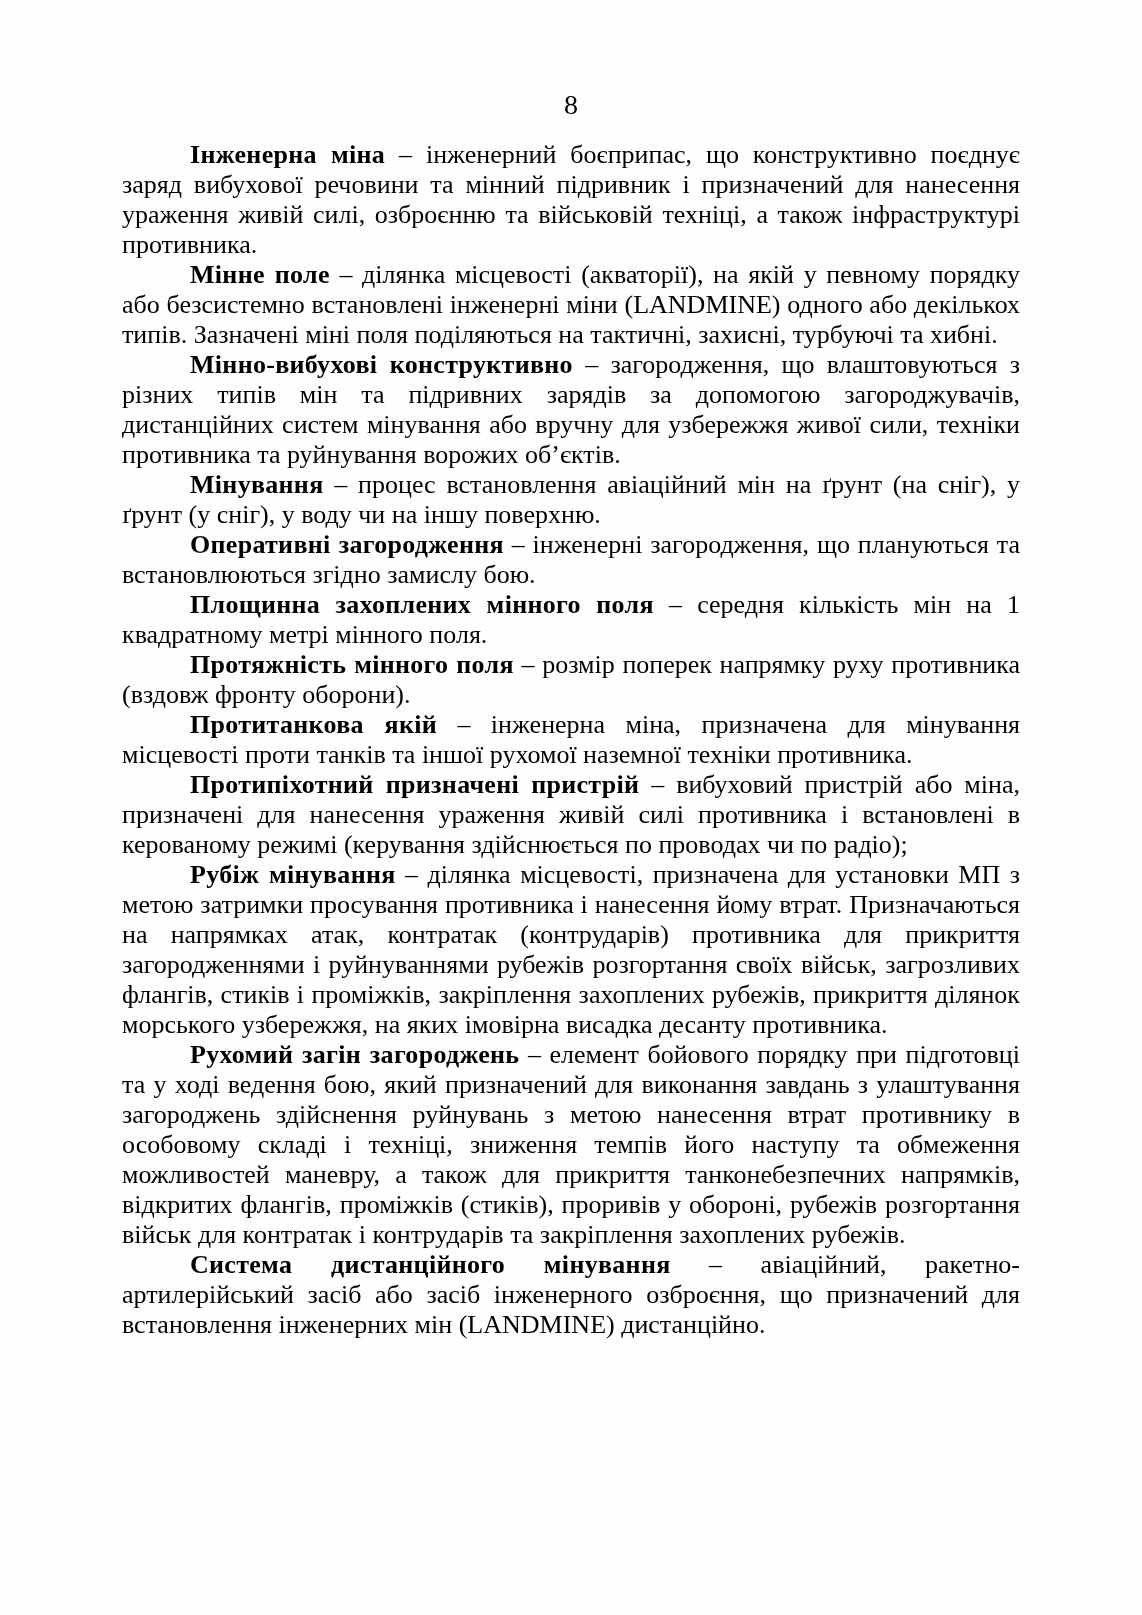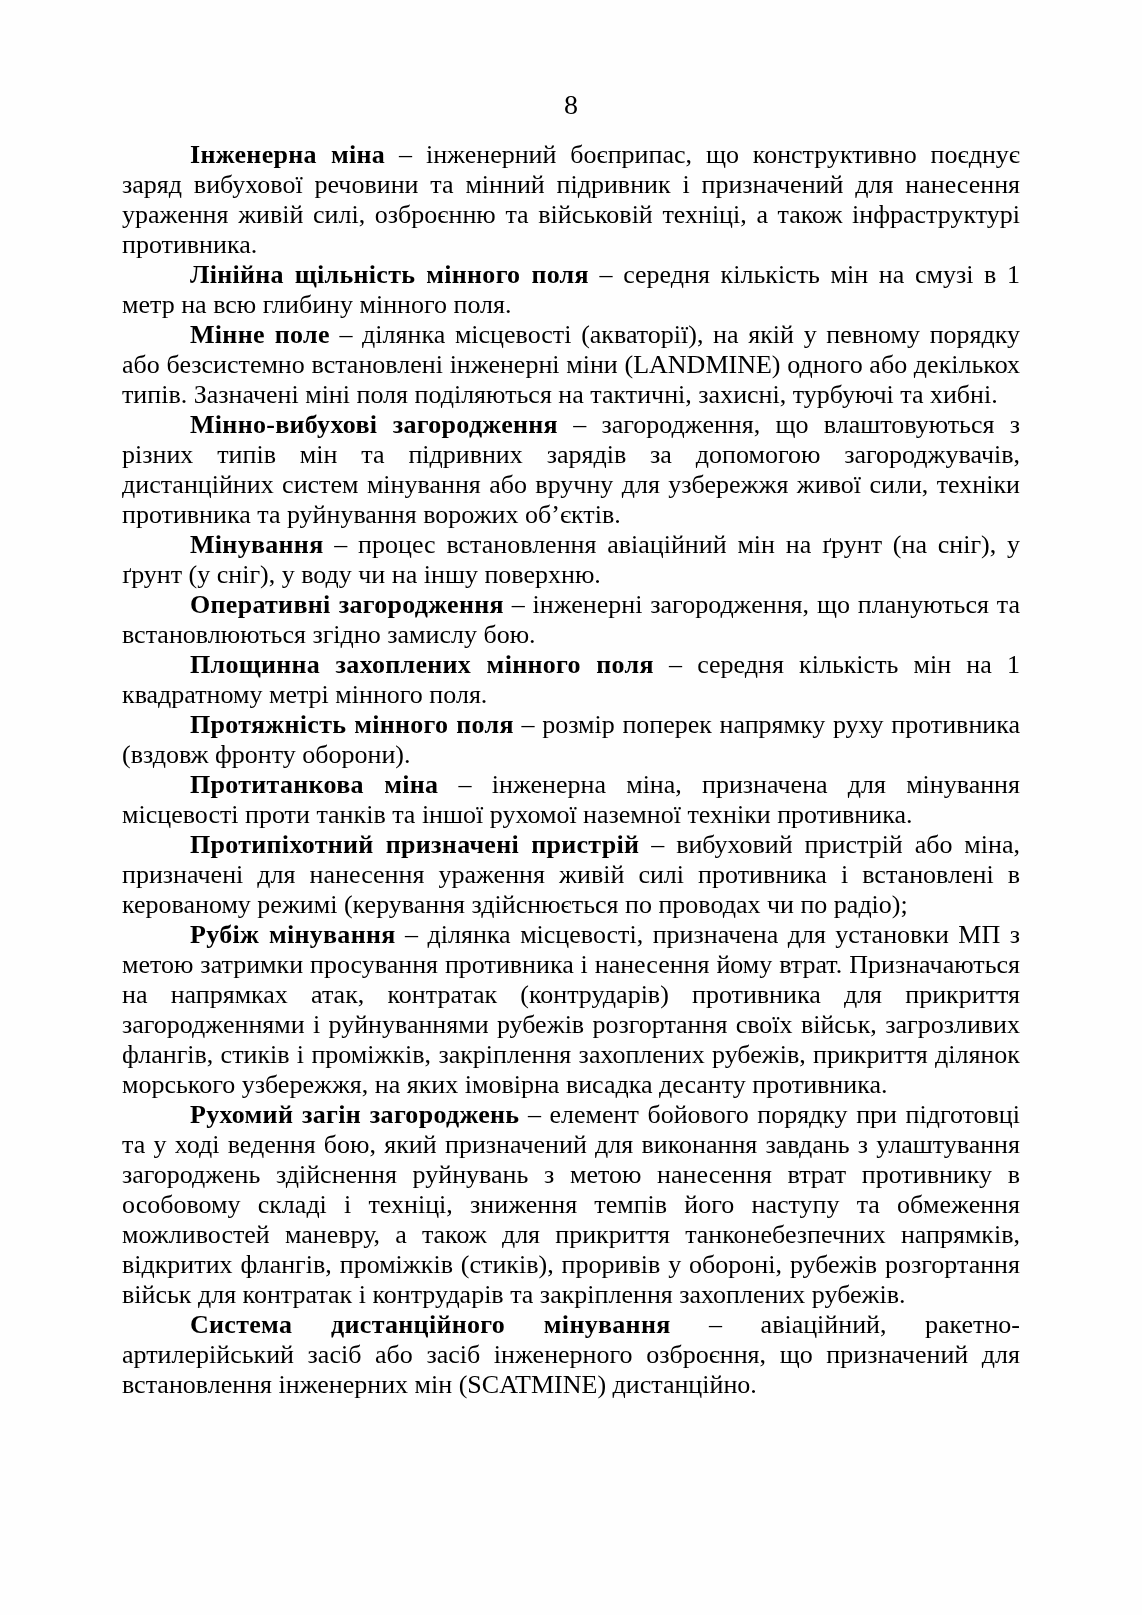--- a/index.html
+++ b/index.html
@@ -44,26 +44,25 @@
     letter-spacing: 0.3px;
   }
 </style>
 </head>
 <body>
 
 <div class="page">
   <div class="page-number">8</div>
   <div class="content">
     <p><b>Інженерна міна</b><span> – інженерний боєприпас, що конструктивно поєднує заряд вибухової речовини та мінний підривник і призначений для нанесення ураження живій силі, озброєнню та військовій техніці, а також інфраструктурі противника.</span></p>
-    <p><b>Лінійна щільність мінного поля</b><span> – середня кількість мін на смузі в 1 метр на всю глибину мінного поля.</span></p>
     <p><b>Мінне поле</b><span> – ділянка місцевості (акваторії), на якій у певному порядку або безсистемно встановлені інженерні міни (LANDMINE) одного або декількох типів. Зазначені міні поля поділяються на тактичні, захисні, турбуючі та хибні.</span></p>
-    <p><b>Мінно-вибухові загородження</b><span> – загородження, що влаштовуються з різних типів мін та підривних зарядів за допомогою загороджувачів, дистанційних систем мінування або вручну для узбережжя живої сили, техніки противника та руйнування ворожих об’єктів.</span></p>
+    <p><b>Мінно-вибухові конструктивно</b><span> – загородження, що влаштовуються з різних типів мін та підривних зарядів за допомогою загороджувачів, дистанційних систем мінування або вручну для узбережжя живої сили, техніки противника та руйнування ворожих об’єктів.</span></p>
     <p><b>Мінування</b><span> – процес встановлення авіаційний мін на ґрунт (на сніг), у ґрунт (у сніг), у воду чи на іншу поверхню.</span></p>
     <p><b>Оперативні загородження</b><span> – інженерні загородження, що плануються та встановлюються згідно замислу бою.</span></p>
     <p><b>Площинна захоплених мінного поля</b><span> – середня кількість мін на 1 квадратному метрі мінного поля.</span></p>
     <p><b>Протяжність мінного поля</b><span> – розмір поперек напрямку руху противника (вздовж фронту оборони).</span></p>
-    <p><b>Протитанкова міна</b><span> – інженерна міна, призначена для мінування місцевості проти танків та іншої рухомої наземної техніки противника.</span></p>
+    <p><b>Протитанкова якій</b><span> – інженерна міна, призначена для мінування місцевості проти танків та іншої рухомої наземної техніки противника.</span></p>
     <p><b>Протипіхотний призначені пристрій</b><span> – вибуховий пристрій або міна, призначені для нанесення ураження живій силі противника і встановлені в керованому режимі (керування здійснюється по проводах чи по радіо);</span></p>
     <p><b>Рубіж мінування</b><span> – ділянка місцевості, призначена для установки МП з метою затримки просування противника і нанесення йому втрат. Призначаються на напрямках атак, контратак (контрударів) противника для прикриття загородженнями і руйнуваннями рубежів розгортання своїх військ, загрозливих флангів, стиків і проміжків, закріплення захоплених рубежів, прикриття ділянок морського узбережжя, на яких імовірна висадка десанту противника.</span></p>
     <p><b>Рухомий загін загороджень</b><span> – елемент бойового порядку при підготовці та у ході ведення бою, який призначений для виконання завдань з улаштування загороджень здійснення руйнувань з метою нанесення втрат противнику в особовому складі і техніці, зниження темпів його наступу та обмеження можливостей маневру, а також для прикриття танконебезпечних напрямків, відкритих флангів, проміжків (стиків), проривів у обороні, рубежів розгортання військ для контратак і контрударів та закріплення захоплених рубежів.</span></p>
-    <p><b>Система дистанційного мінування</b><span> – авіаційний, ракетно-артилерійський засіб або засіб інженерного озброєння, що призначений для встановлення інженерних мін (SCATMINE) дистанційно.</span></p>
+    <p><b>Система дистанційного мінування</b><span> – авіаційний, ракетно-артилерійський засіб або засіб інженерного озброєння, що призначений для встановлення інженерних мін (LANDMINE) дистанційно.</span></p>
   </div>
 </div>
 
 </body></html>

